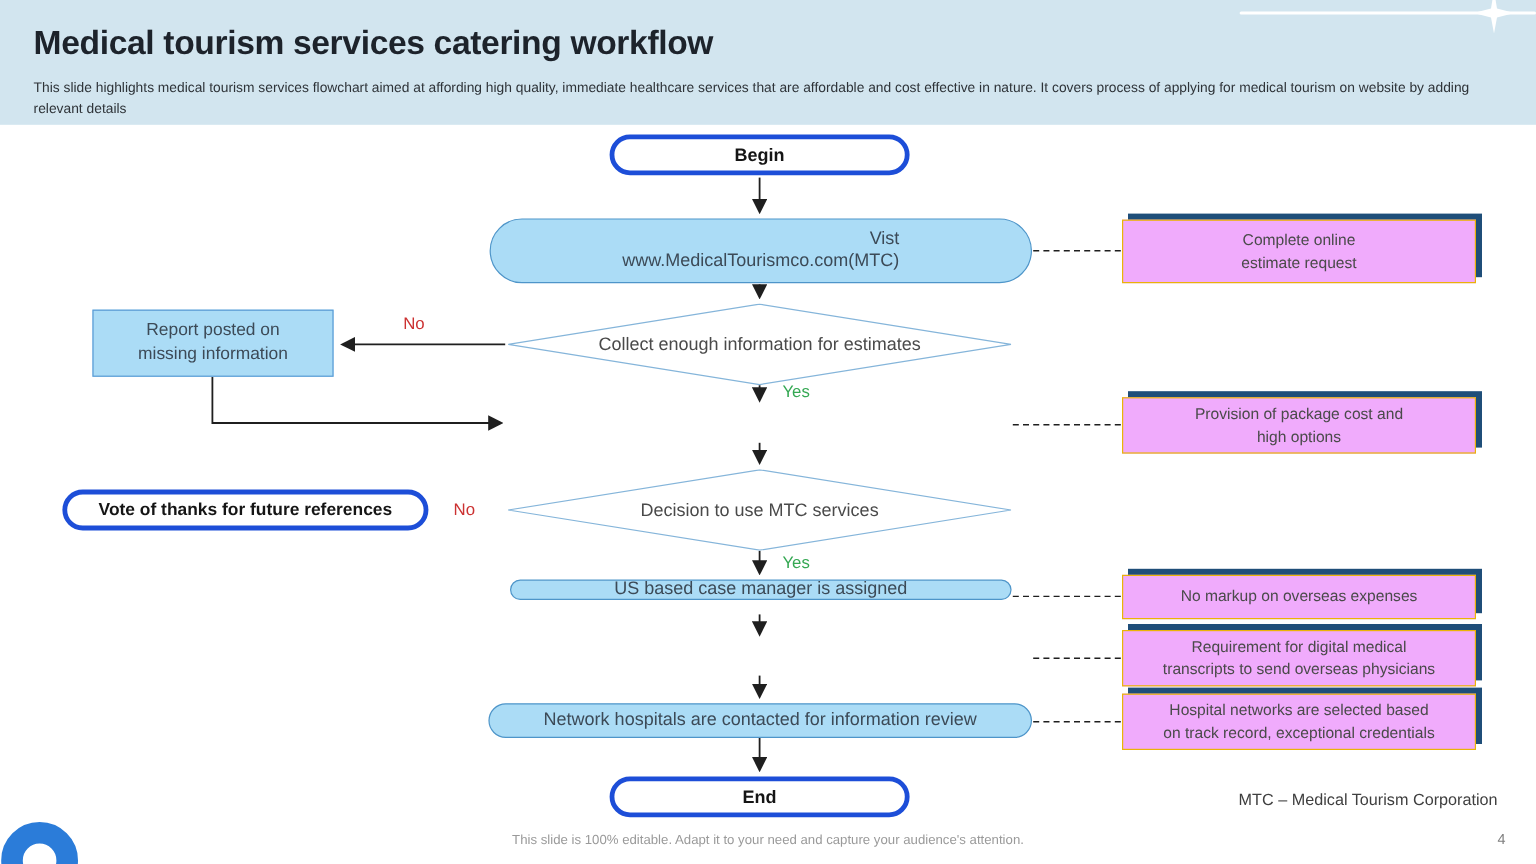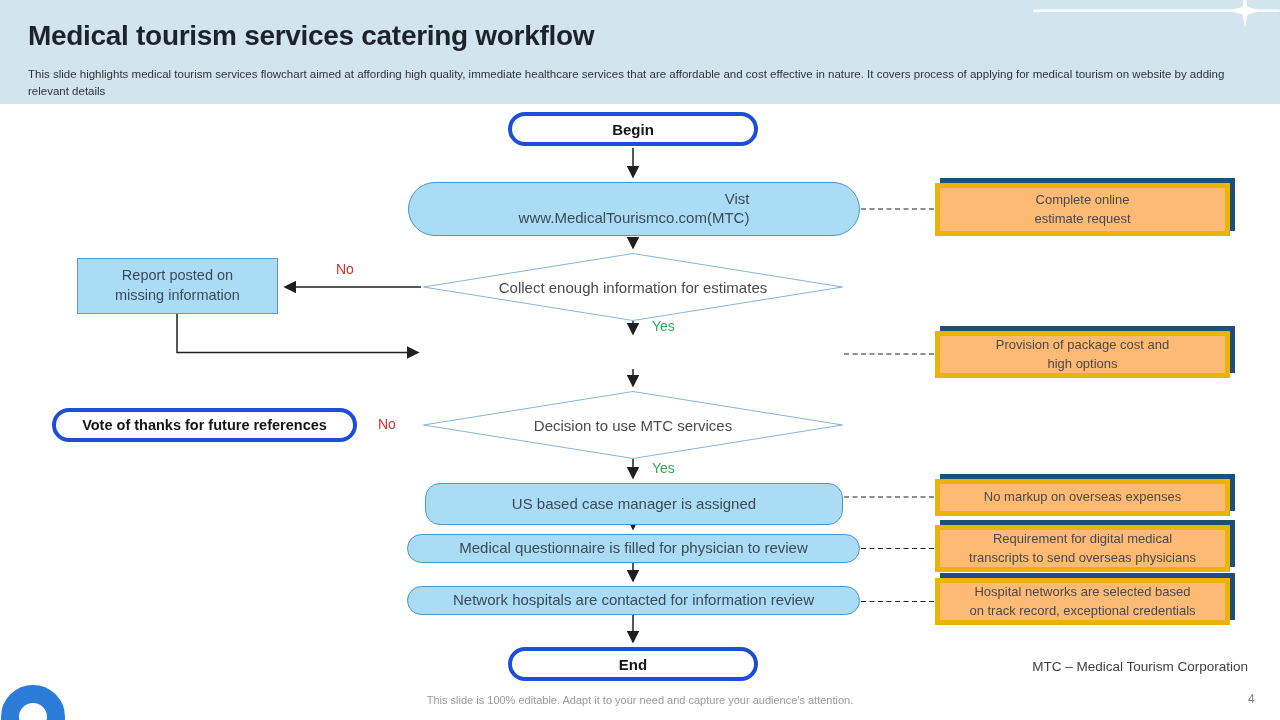--- a/index.html
+++ b/index.html
@@ -19,21 +19,21 @@
   
   .node{position:absolute;z-index:2;box-sizing:border-box;display:flex;
     align-items:center;justify-content:center;text-align:center;}
   .node span{white-space:pre-line;}
   .pill{background:#abdcf6;border:1px solid #4e95c9;border-radius:27px;
     font-size:15px;color:#3c4a57;line-height:1.25;text-align:right;}
   .terminal{background:#ffffff;border:4px solid #1d4ed8;border-radius:19px;
     font-weight:bold;font-size:15px;color:#151515;}
   .box{background:#abdcf6;border:1px solid #5b9bd5;font-size:14.5px;
     color:#3c4a57;line-height:1.35;}
-  .note{background:#fdba74;border:5px solid #eab308;
+  .note{background:#f0abfc;border:1px solid #eab308;
     box-shadow:5px -5px 0 0 #1f4e79;font-size:13px;color:#4a4a4a;line-height:1.4;}
   .diamond{background:transparent;}
   .diamond svg{position:absolute;left:0;top:0;width:100%;height:100%;}
   .diamond span{position:relative;font-size:15px;color:#4a4a4a;}
   .lbl{position:absolute;z-index:3;font-size:14px;}
   .lbl-no{color:#cc3232;}
   .lbl-yes{color:#35a853;}
   
   .legend{position:absolute;left:990px;top:659px;width:258px;text-align:right;
     font-size:13.5px;color:#3f3f3f;z-index:2;}
@@ -121,31 +121,28 @@
     <svg viewBox="0 0 420 68" preserveAspectRatio="none">
       <polygon points="210,0.5 419.5,34 210,67.5 0.5,34" fill="#ffffff" stroke="#85b5da" stroke-width="1"></polygon>
     </svg>
     <span>Decision to use MTC services</span>
   </div>
 
   <div class="node terminal" style="left:52px;top:408px;width:305px;height:34px;font-size:14.5px;">
     <span>Vote of thanks for future references</span>
   </div>
 
-  <div class="node pill" style="left:425px;top:483px;width:418px;height:42px;border-radius:15px;">
+  <div class="node pill" style="left:425px;top:483px;width:418px;height:17px;border-radius:15px;">
     <span>US based case manager is assigned</span>
   </div>
 
   <div class="node note" style="left:935px;top:479px;width:295px;height:37px;">
     <span>No markup on overseas expenses</span>
   </div>
 
-  <div class="node pill" style="left:407px;top:534px;width:453px;height:29px;border-radius:15px;">
-    <span>Medical questionnaire is filled for physician to review</span>
-  </div>
 
   <div class="node note" style="left:935px;top:525px;width:295px;height:47px;align-items:center;">
     <span>Requirement for digital medical
 transcripts to send overseas physicians</span>
   </div>
 
   <div class="node pill" style="left:407px;top:586px;width:453px;height:29px;border-radius:15px;">
     <span>Network hospitals are contacted for information review</span>
   </div>
 

